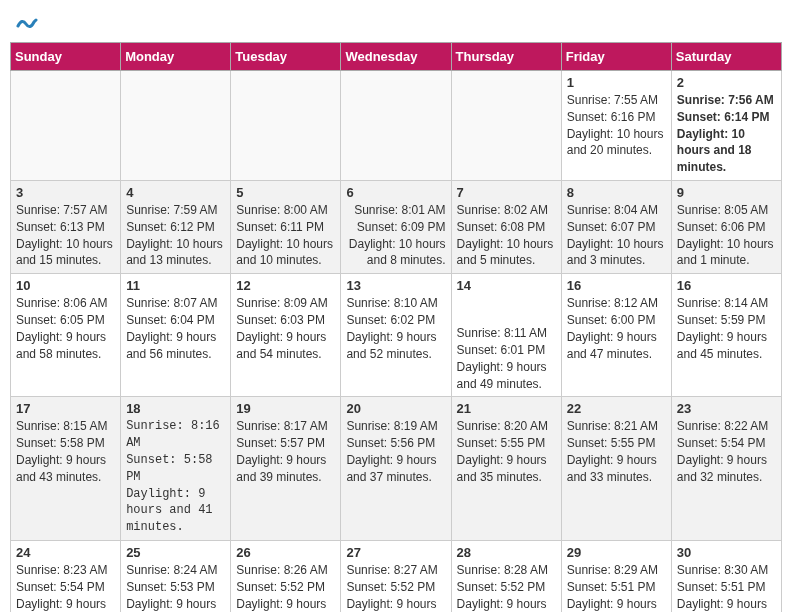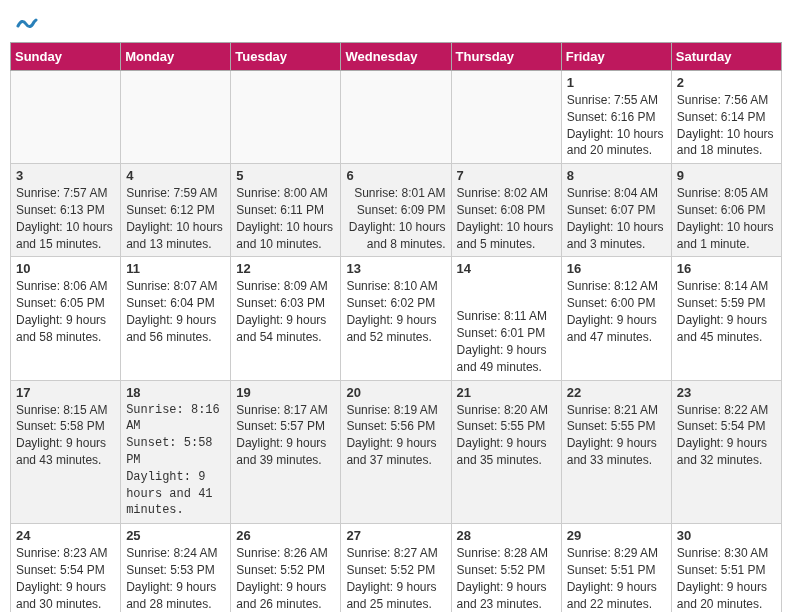--- a/index.html
+++ b/index.html
@@ -126,21 +126,21 @@
         <td class="empty"></td>
         <td class="empty"></td>
         <td>
           <span class="day-number">1</span>
           <div class="day-info" style="white-space: pre-line;">Sunrise: 7:55 AM
 Sunset: 6:16 PM
 Daylight: 10 hours and 20 minutes.</div>
         </td>
         <td>
           <span class="day-number">2</span>
-          <div class="day-info" style="white-space: pre-line;">Sunrise: 7:56 AM
+          <div class="day-info" style="white-space: pre-line; font-weight: bold;">Sunrise: 7:56 AM
 Sunset: 6:14 PM
 Daylight: 10 hours and 18 minutes.</div>
         </td>
       </tr>
       <tr style="background: rgb(242, 242, 242);">
         <td>
           <span class="day-number">3</span>
           <div class="day-info" style="white-space: pre-line;">Sunrise: 7:57 AM
 Sunset: 6:13 PM
 Daylight: 10 hours and 15 minutes.</div>

